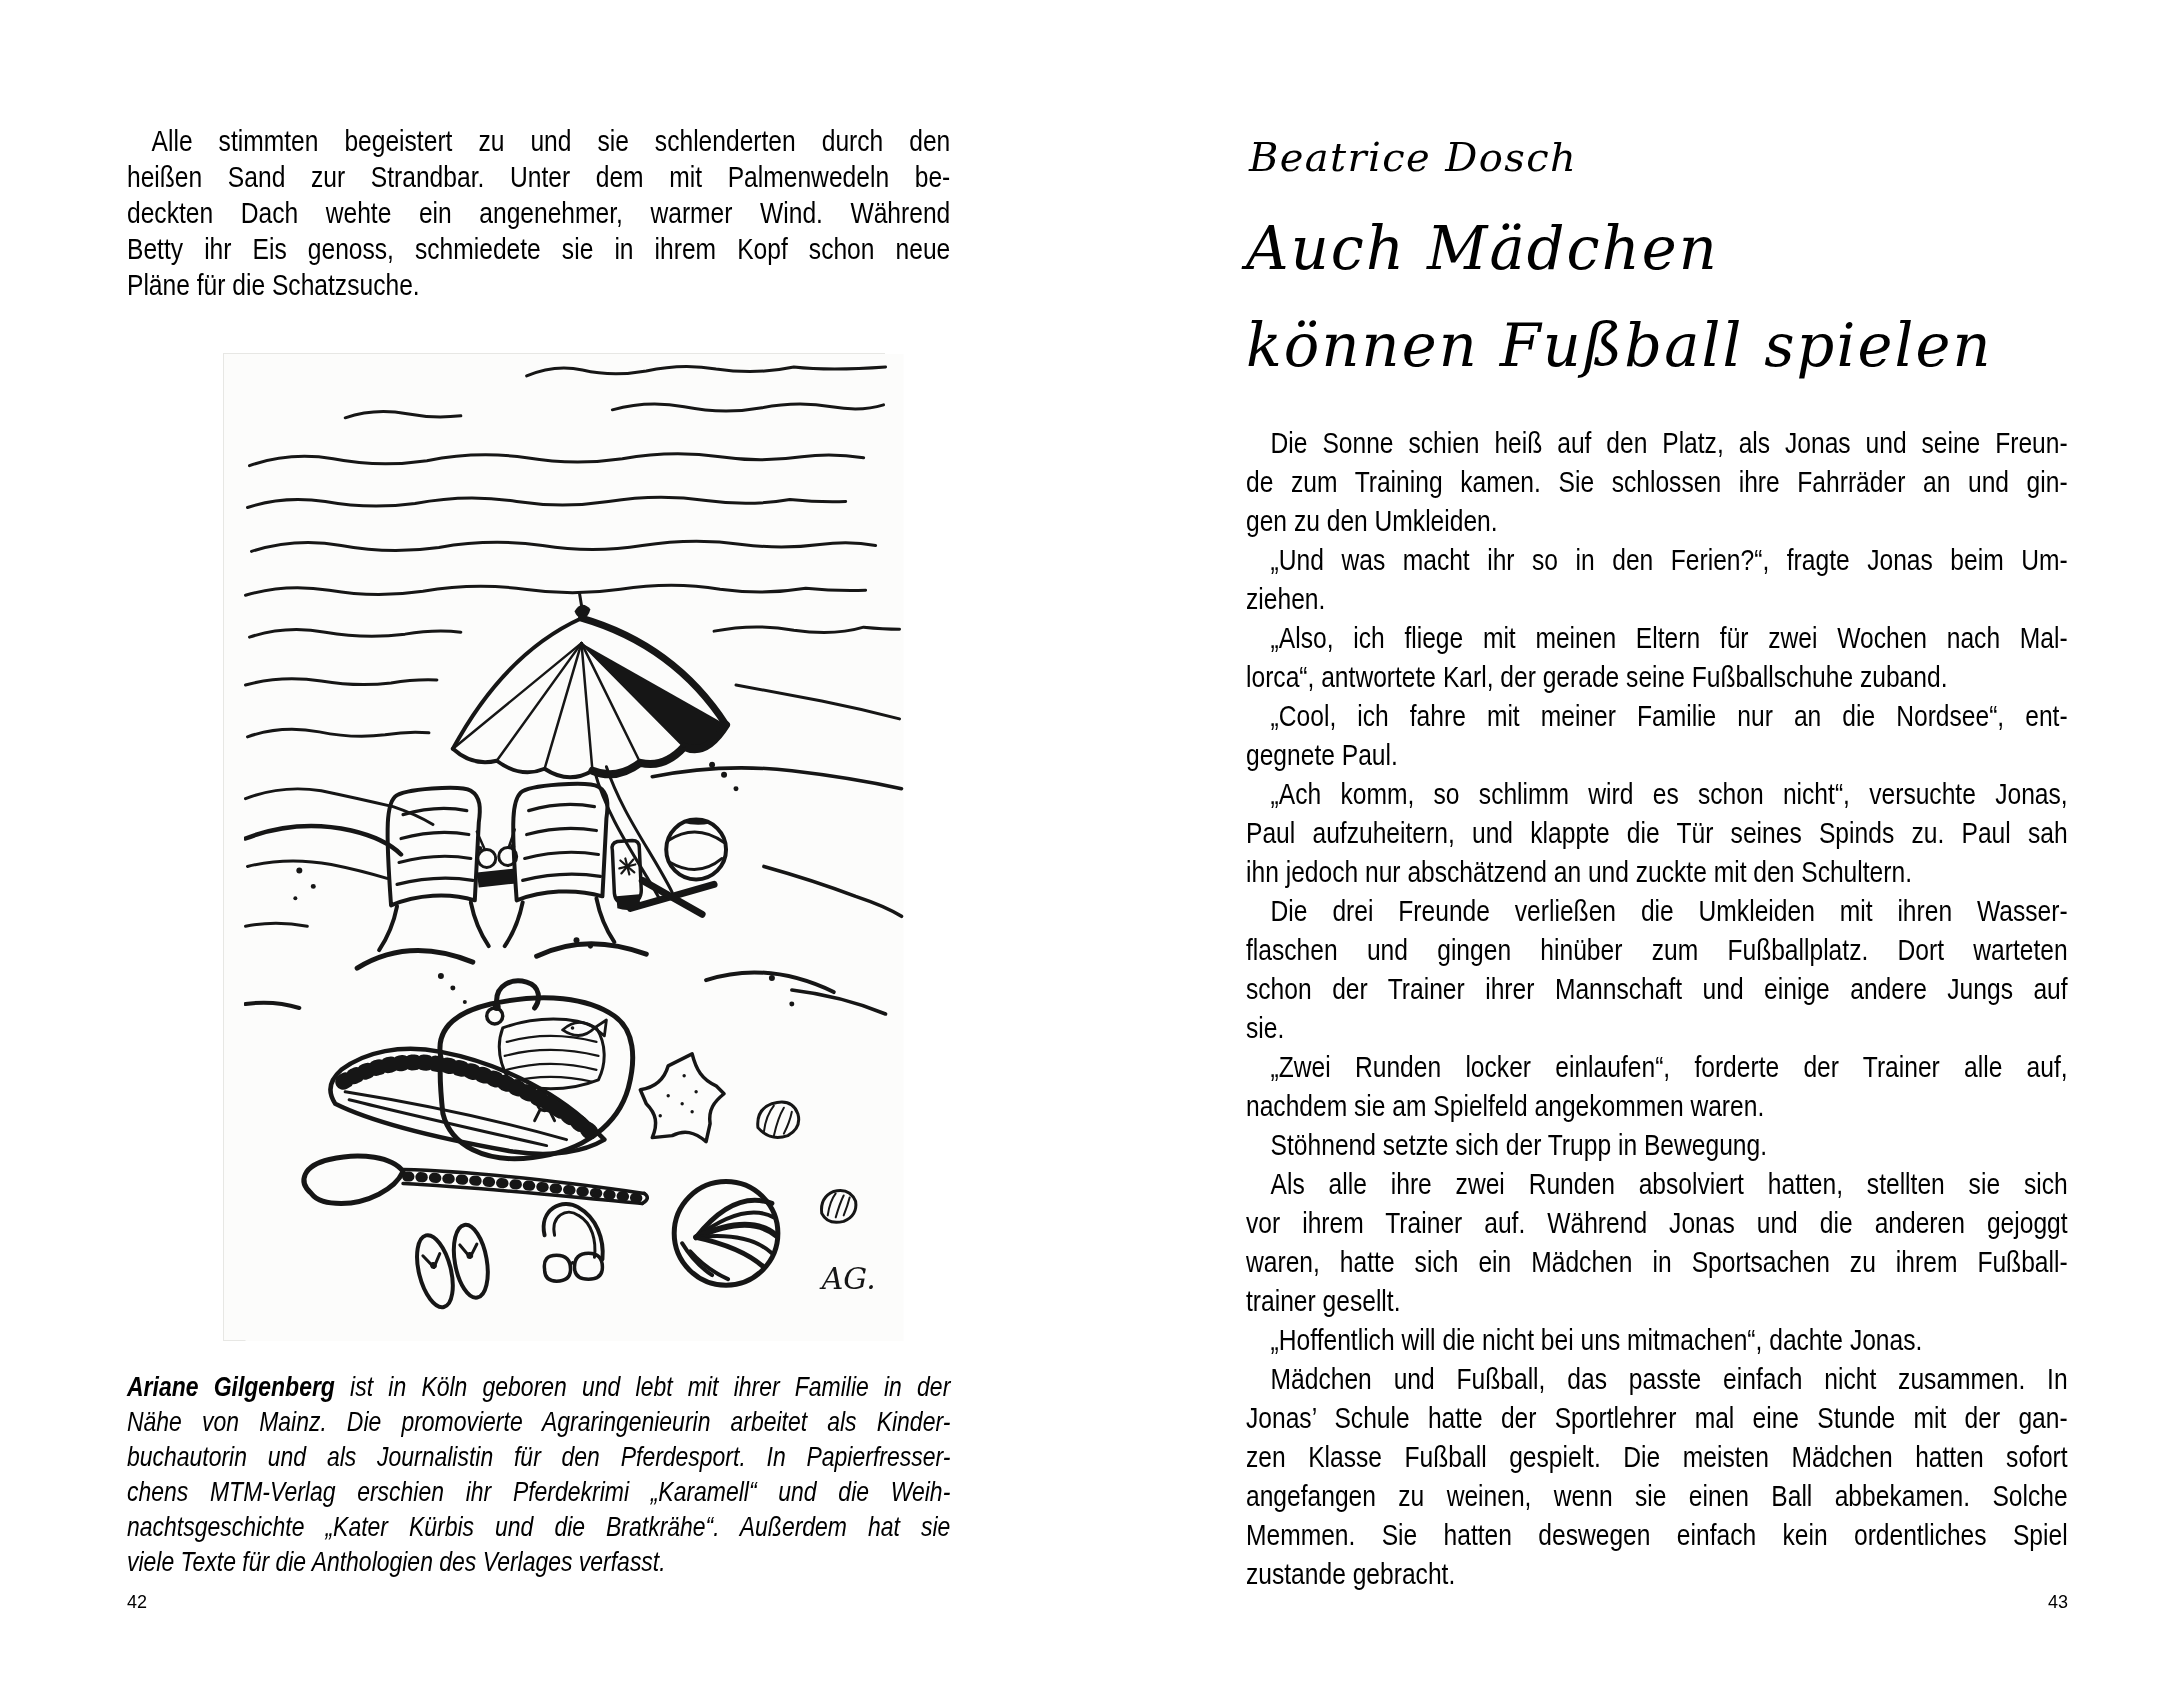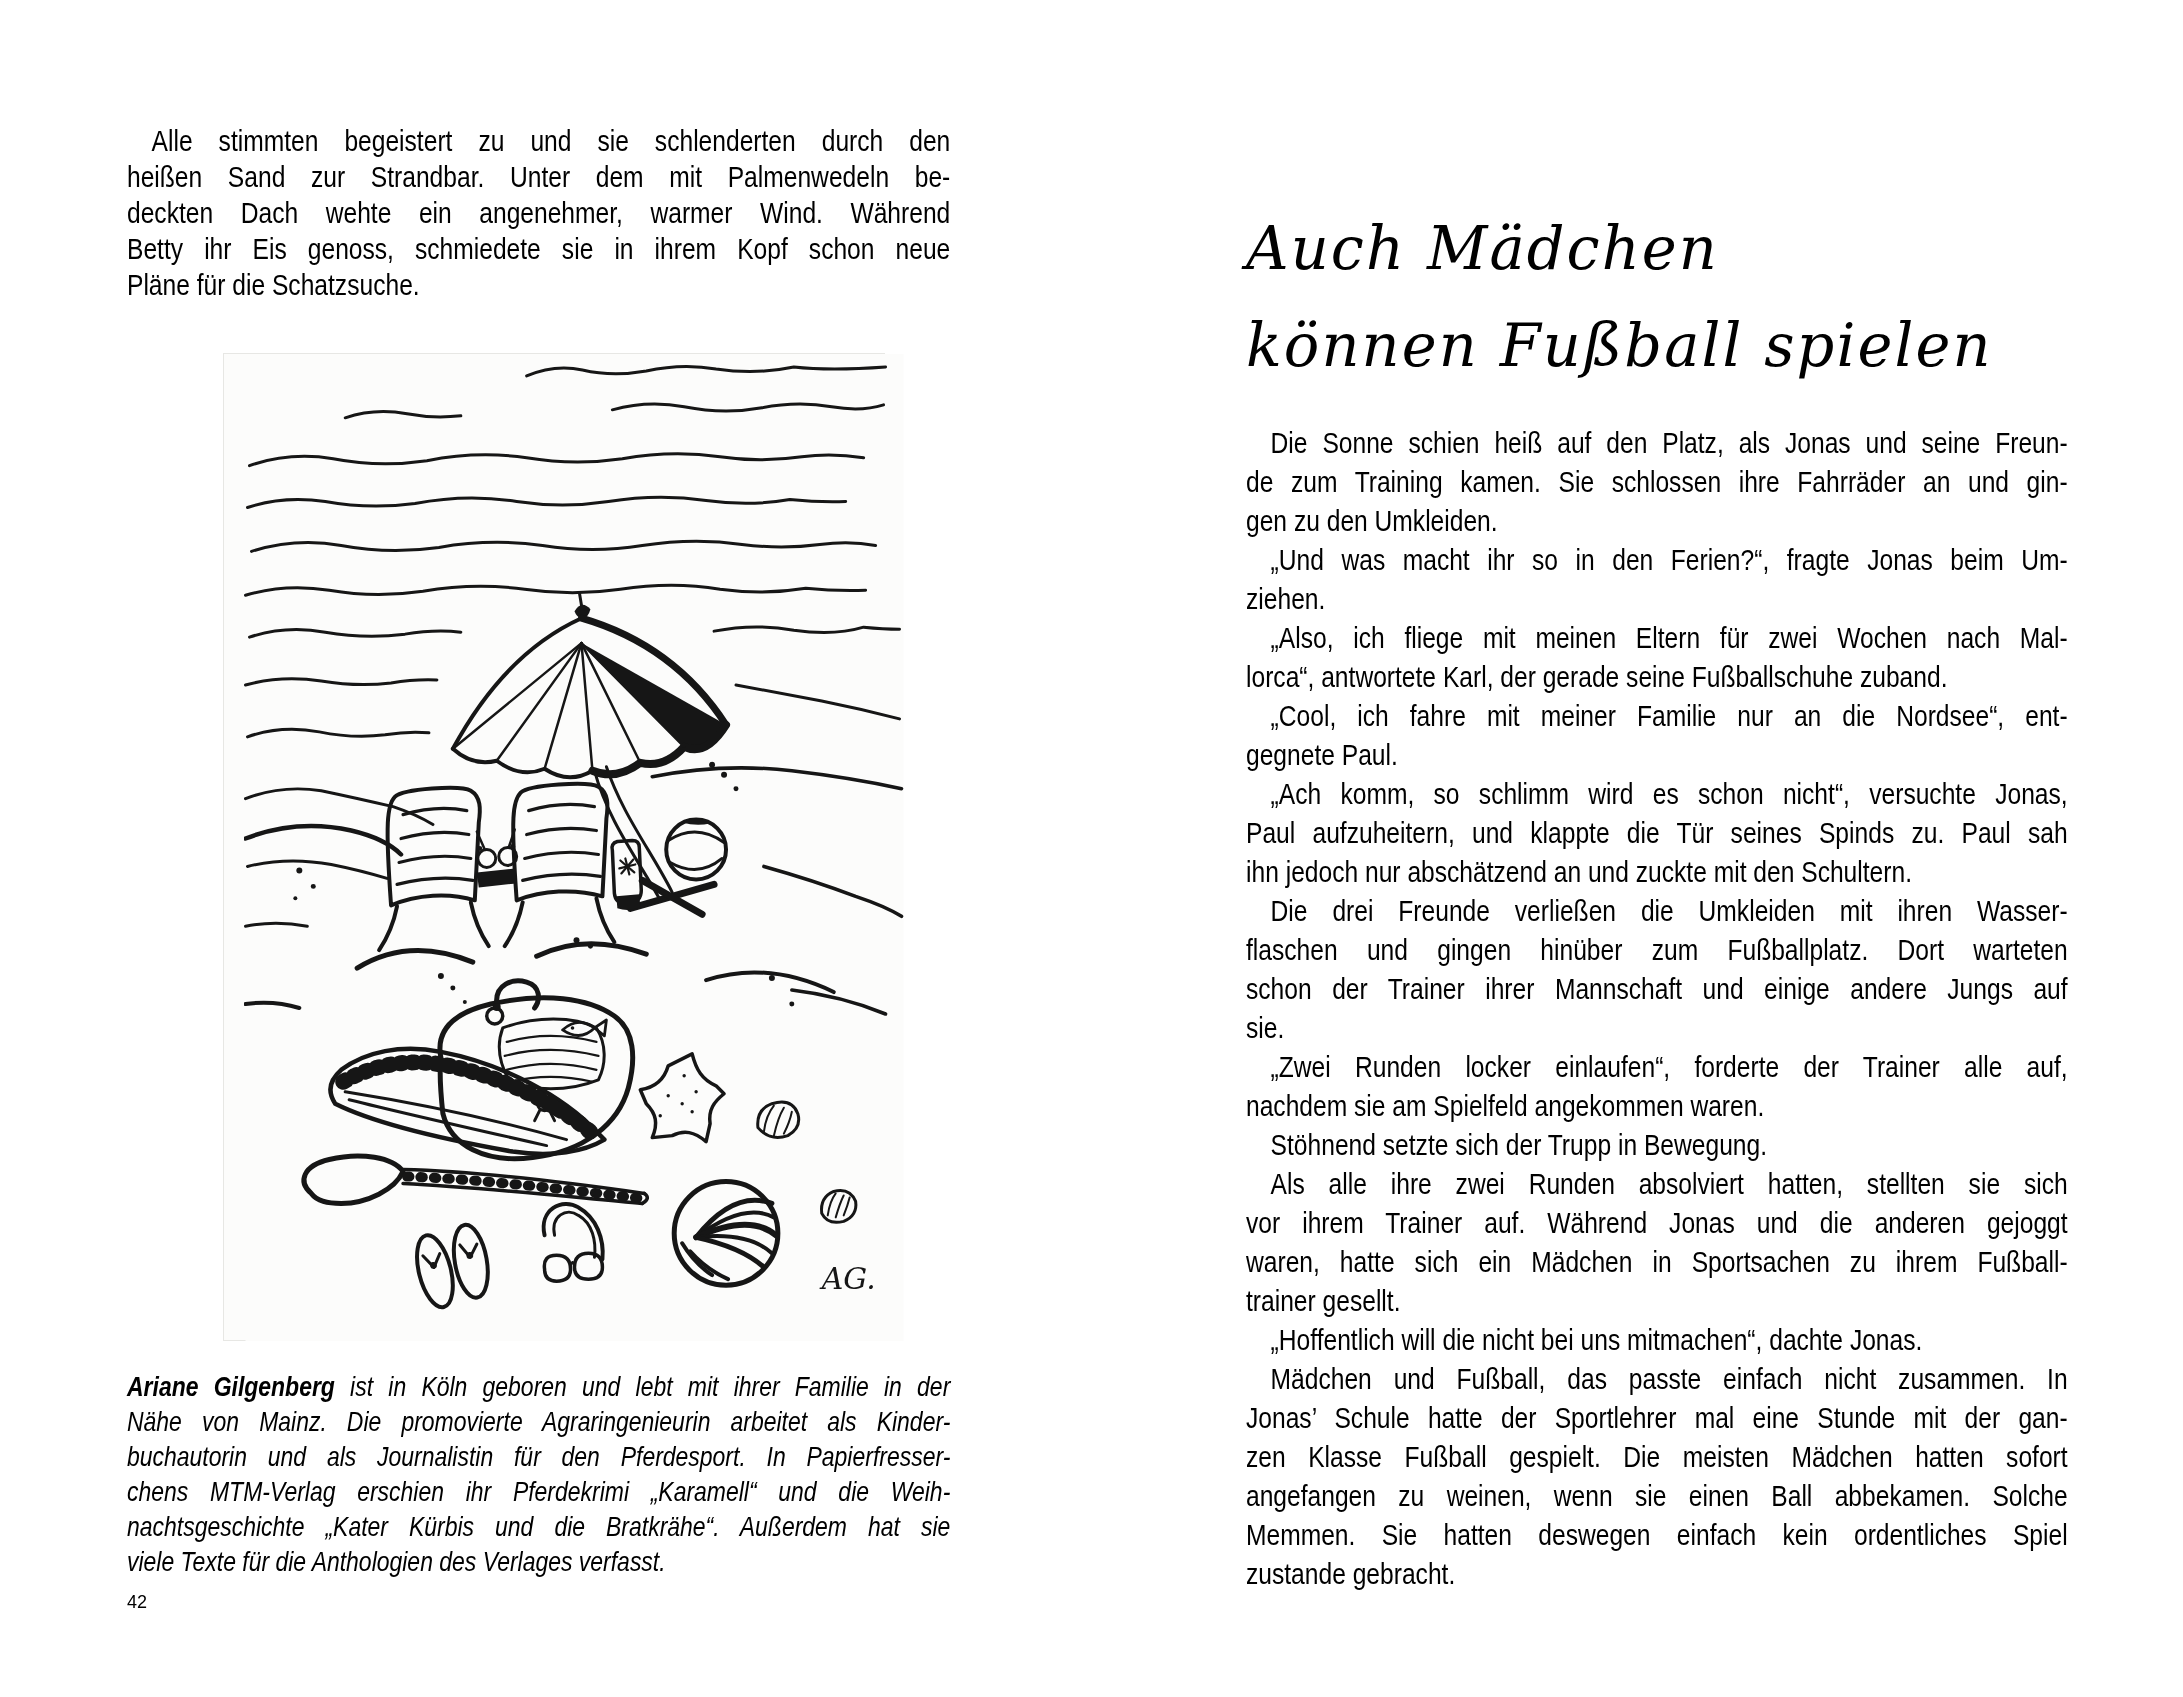--- a/index.html
+++ b/index.html
@@ -283,20 +283,21 @@
         <div class="line">nachtsgeschichte „Kater Kürbis und die Bratkrähe“. Außerdem hat sie</div>
         <div class="line last">viele Texte für die Anthologien des Verlages verfasst.</div>
       </div>
   </div>
 
   <div class="abs page-number" style="left:127px;top:1592px;">42</div>
 </div>
 
 <div class="abs" style="left:1091px;top:0;width:1092px;height:1698px;">
 
+  <div class="abs author-name" style="left:158px;top:134px;">Beatrice Dosch</div>
 
   <div class="abs story-title" style="left:155px;top:200px;width:828px;">
     <div>Auch Mädchen</div>
     <div>können Fußball spielen</div>
   </div>
 
   <div class="abs body-text condense" style="left:155px;top:423px;">
       <div class="para">
         <div class="line first">Die Sonne schien heiß auf den Platz, als Jonas und seine Freun-</div>
         <div class="line">de zum Training kamen. Sie schlossen ihre Fahrräder an und gin-</div>
@@ -344,14 +345,15 @@
       <div class="para">
         <div class="line first">Mädchen und Fußball, das passte einfach nicht zusammen. In</div>
         <div class="line">Jonas’ Schule hatte der Sportlehrer mal eine Stunde mit der gan-</div>
         <div class="line">zen Klasse Fußball gespielt. Die meisten Mädchen hatten sofort</div>
         <div class="line">angefangen zu weinen, wenn sie einen Ball abbekamen. Solche</div>
         <div class="line">Memmen. Sie hatten deswegen einfach kein ordentliches Spiel</div>
         <div class="line last">zustande gebracht.</div>
       </div>
     </div>
 
+  <div class="abs page-number pn-right" style="left:155px;top:1592px;">43</div>
 </div>
 
 
 </body></html>

